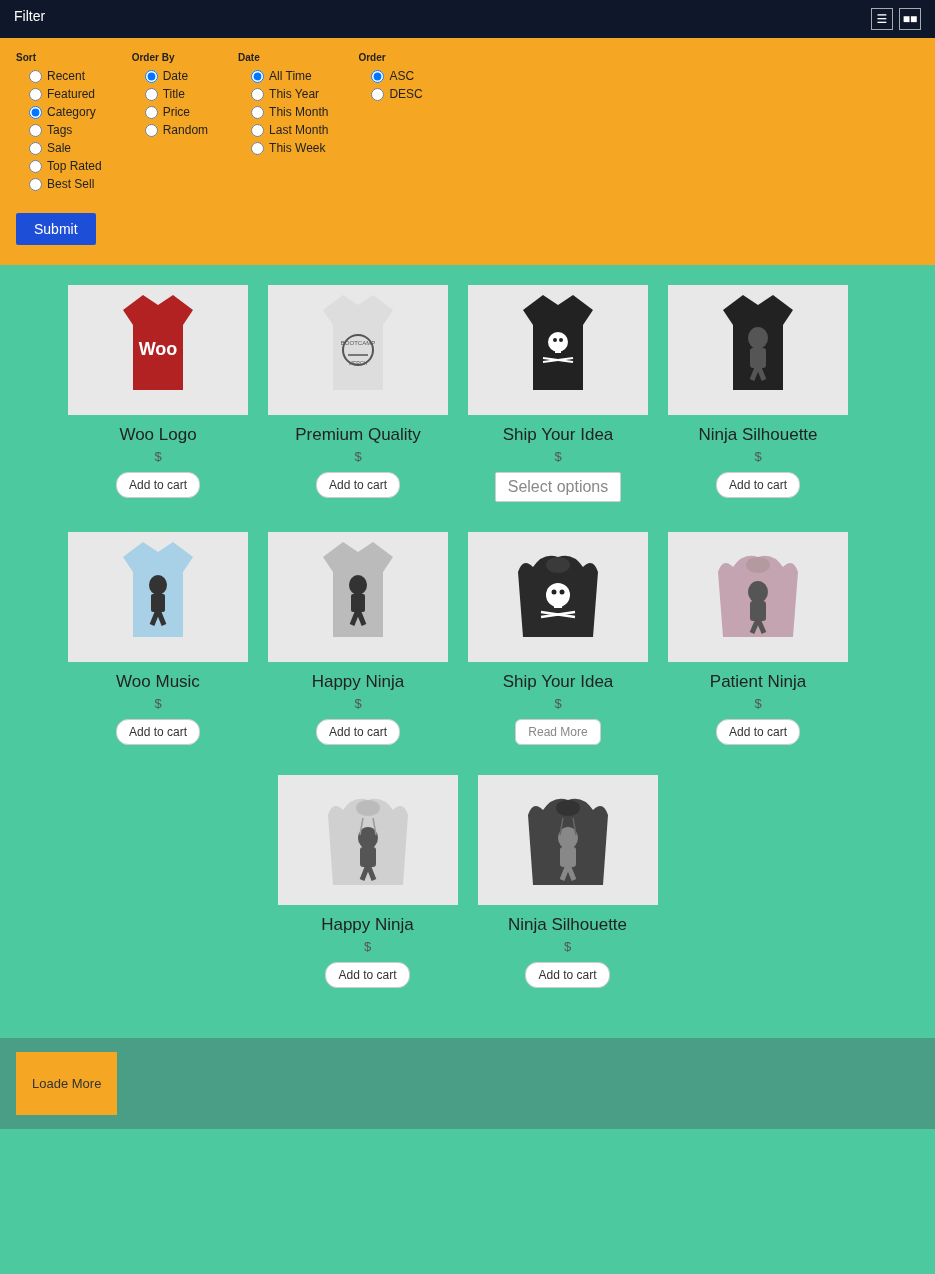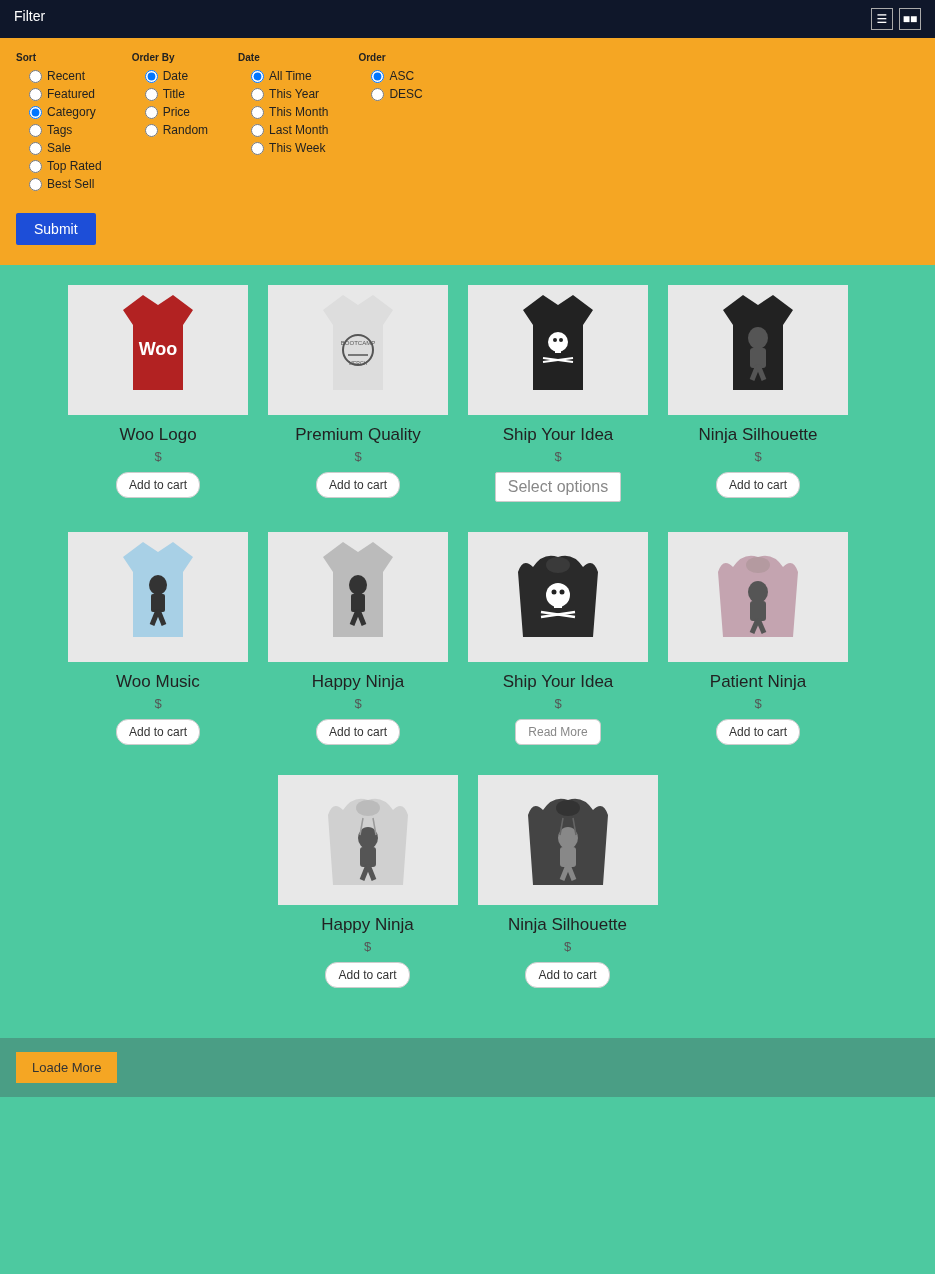--- a/index.html
+++ b/index.html
@@ -134,21 +134,21 @@
 
     
     .bottom-bar {
       background: #4a9e85;
       padding: 14px 16px;
     }
     .load-more-btn {
       background: #f5a623;
       color: #333;
       border: none;
-      padding: 8px 16px;
+      padding: 24px 16px;
       font-size: 13px;
       cursor: pointer;
     }
   </style>
 </head>
 <body>
 
 <div class="filter-header">
   <span>Filter</span>
   <div class="view-icons">

